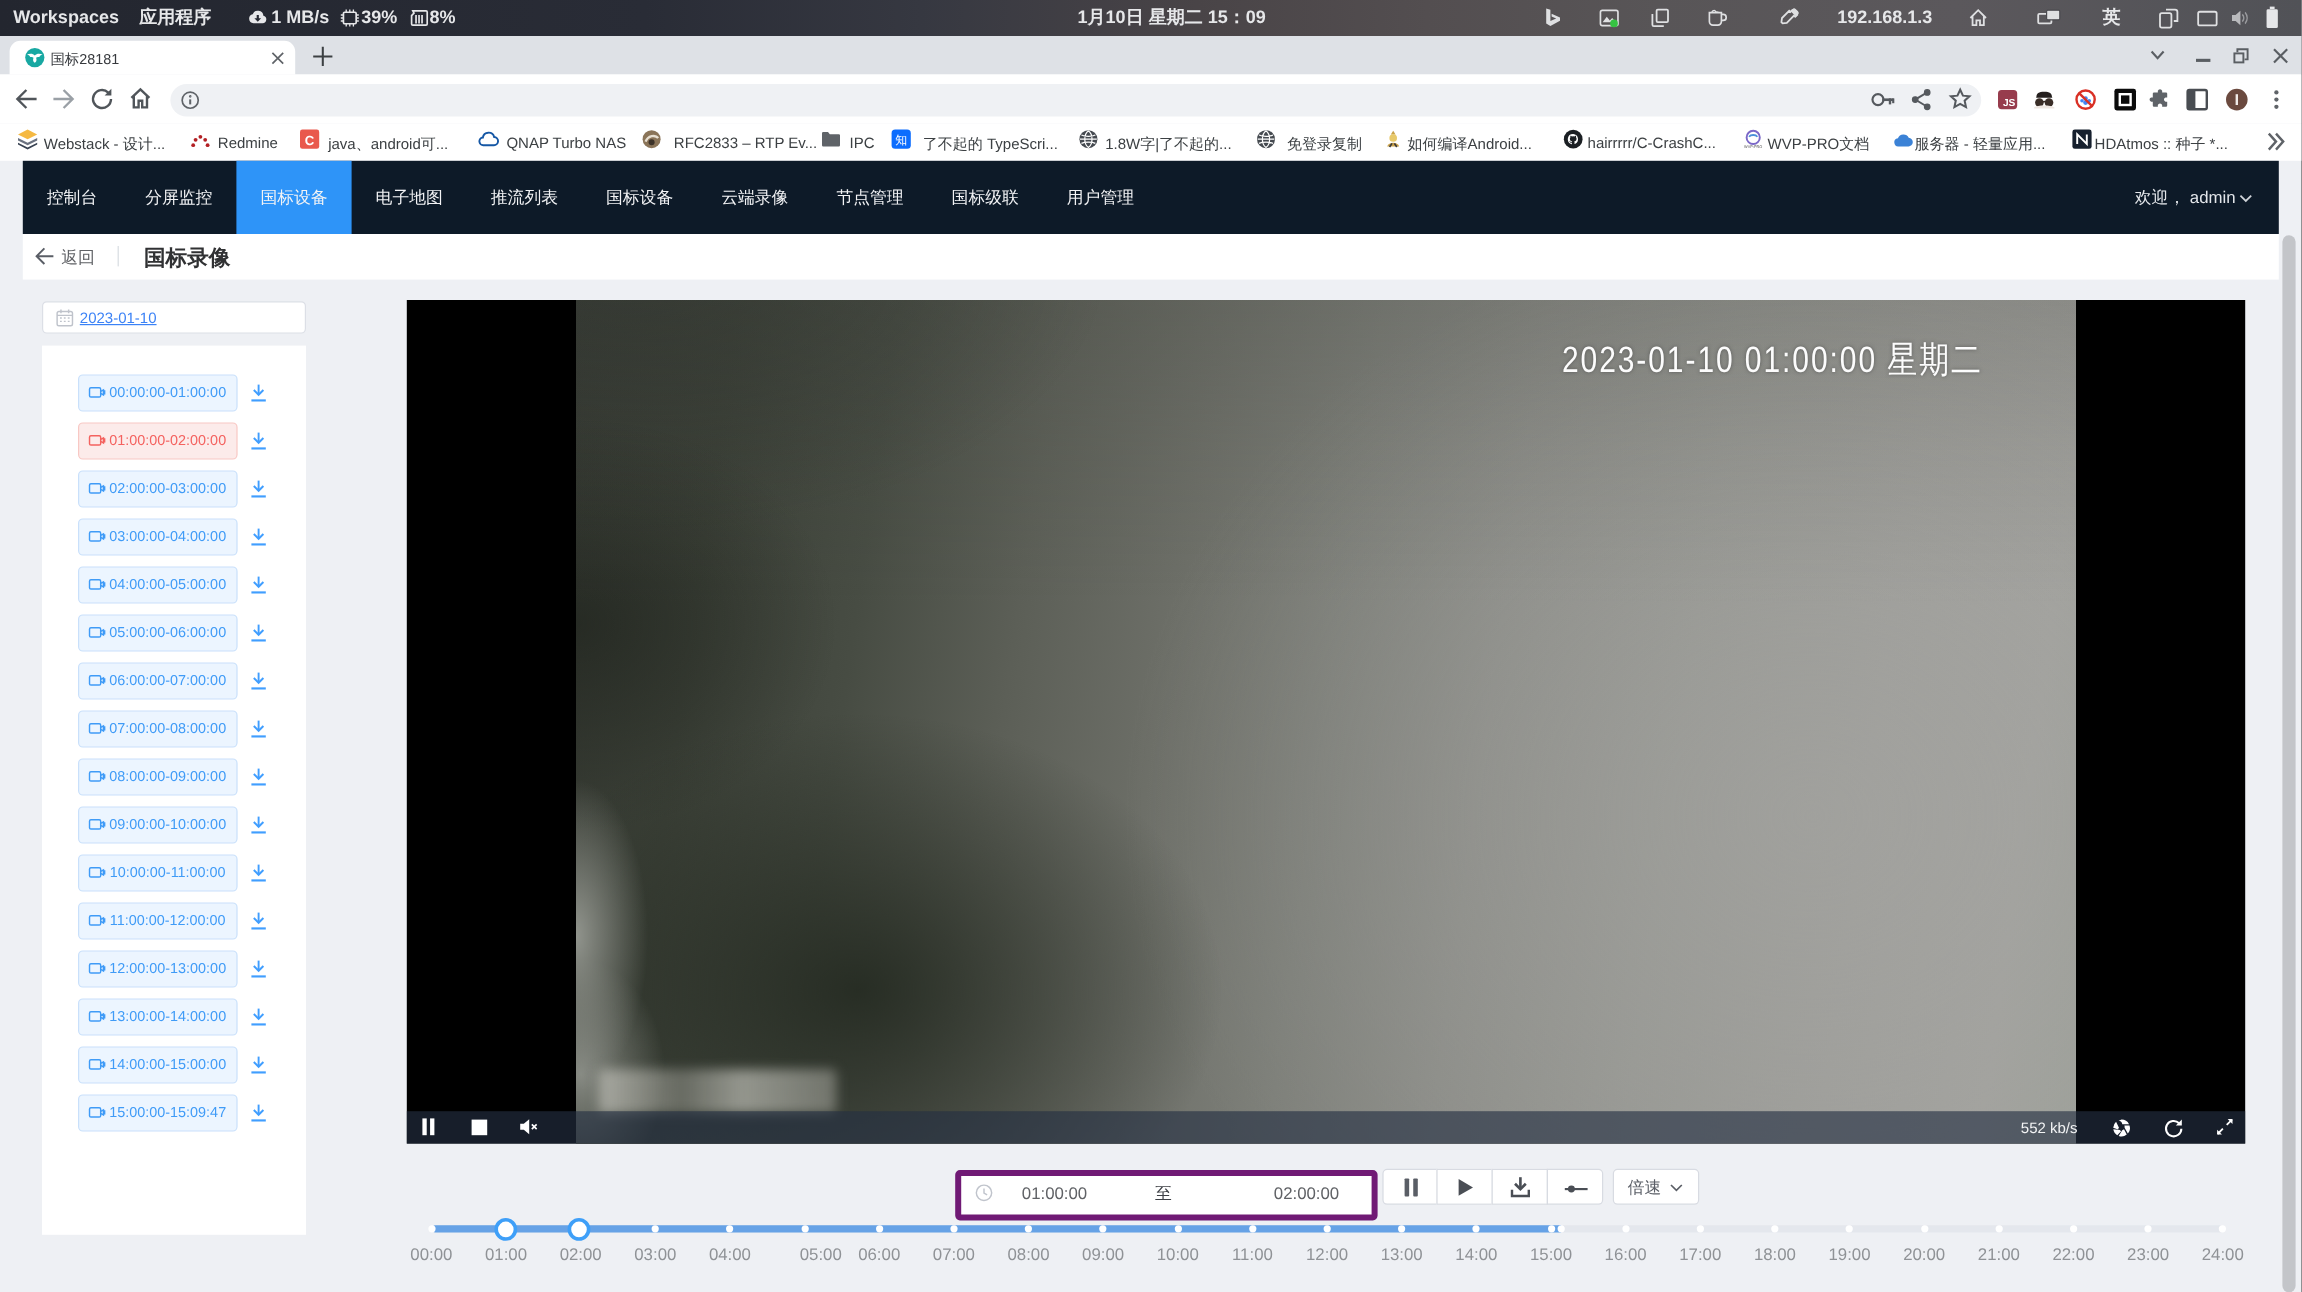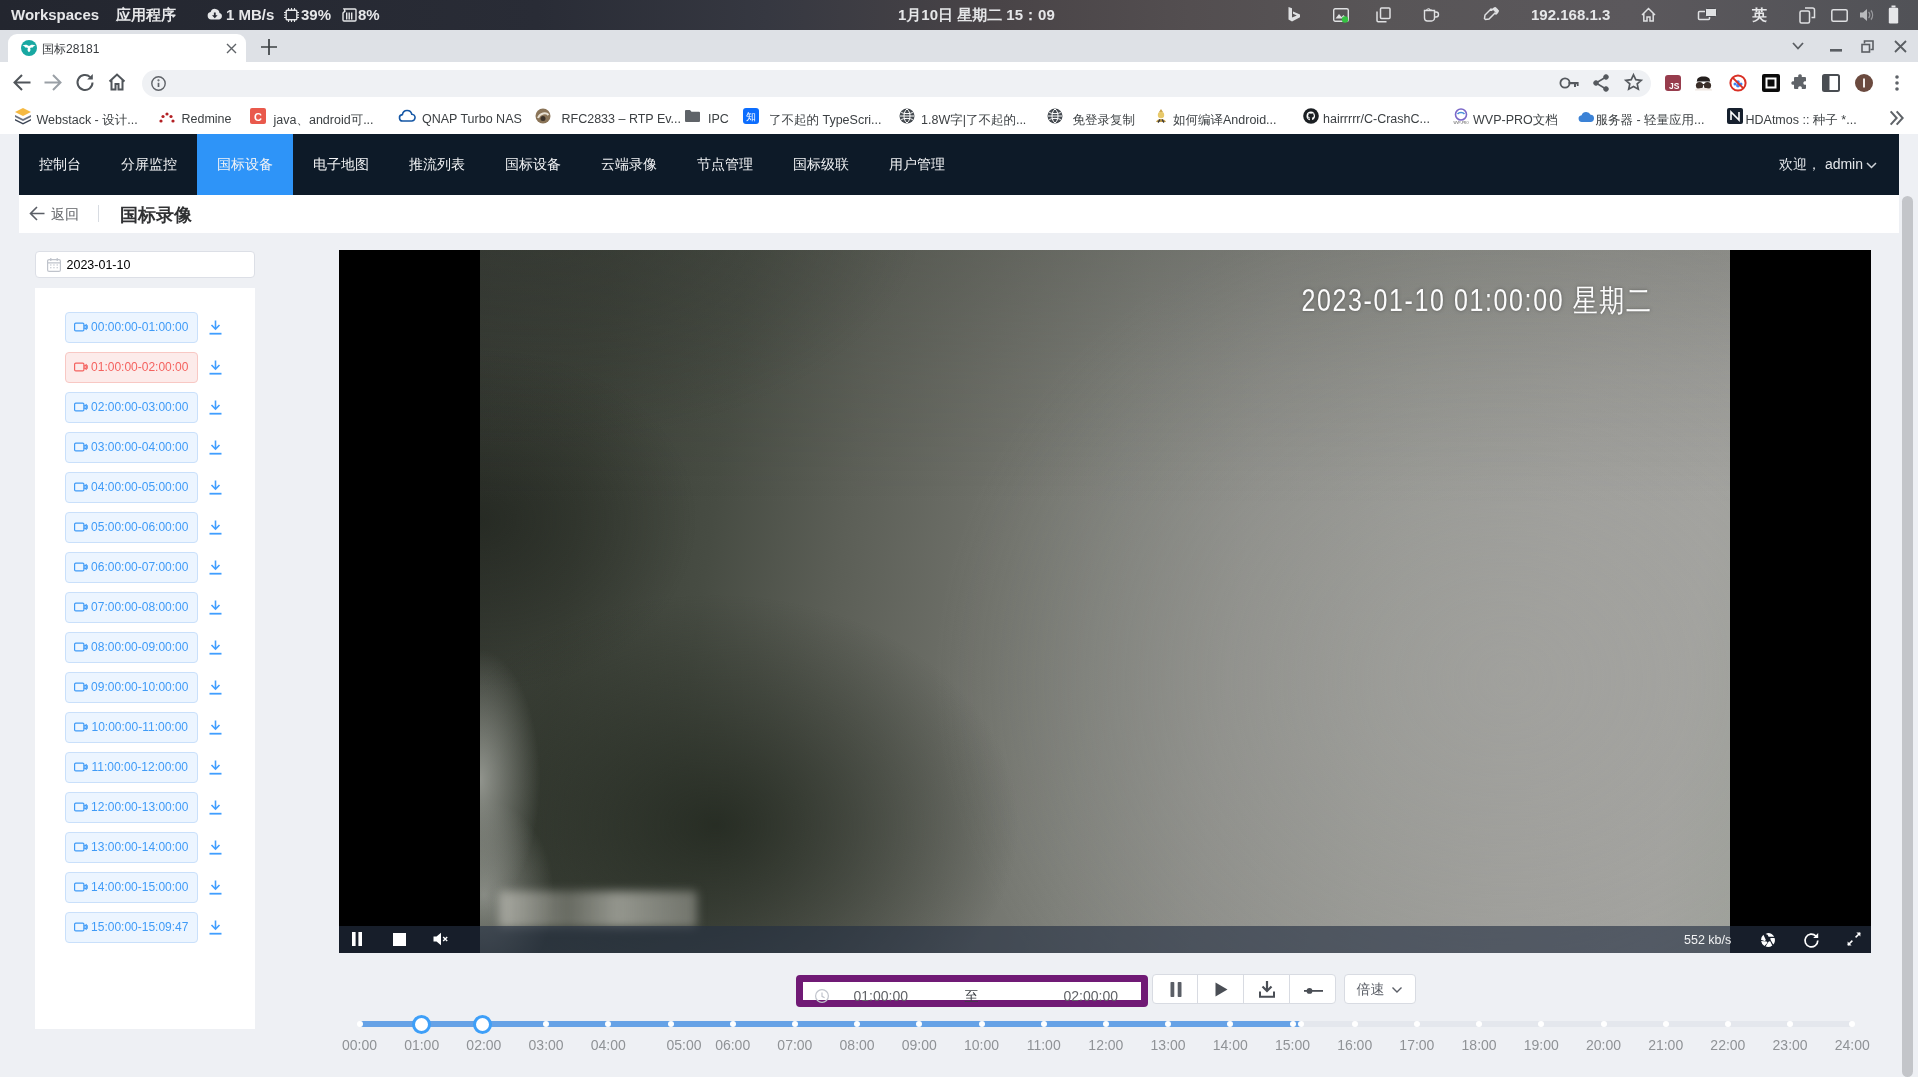--- a/index.html
+++ b/index.html
@@ -61,21 +61,21 @@
       linear-gradient(98deg, #353932 0%, #3b4037 10%, #474c43 20%, #5c5f57 30%, #6d6f68 40%, #7d7f79 50%, #8b8c87 60%, #969792 72%, #9e9e9a 84%, #a2a29e 94%, #9da099 100%);
   }
   #blurlabel { position:absolute; left:19.5px; top:641.5px; width:198px; height:37px; border-radius:4px;
       background:linear-gradient(90deg, rgba(190,190,182,0.7) 0%, rgba(165,165,157,0.45) 35%, rgba(200,200,192,0.65) 60%, rgba(172,172,164,0.5) 100%);
       filter:blur(5px); }
   #osd { position:absolute; right:218px; top:33px; color:#fcfcfc; font-size:25px; line-height:29px; letter-spacing:1.6px; transform:scaleY(1.22); transform-origin:top right; text-shadow:0 0 3px rgba(80,80,80,0.85); }
   #vctrl { position:absolute; left:0; bottom:0; width:100%; height:27.5px; background:rgba(36,48,66,0.63); color:#fff; }
   #kbps { position:absolute; left:1345px; top:7px; font-size:12.5px; color:#f2f3f4; }
 
   
-  #timebox { left:795.5px; top:975px; width:352px; height:32px; background:#fff; border:7px solid #701a75; border-radius:4px; }
+  #timebox { left:795.5px; top:975px; width:352px; height:42px; background:#fff; border:5px solid #701a75; border-radius:4px; }
   #btngroup { left:1151.5px; top:974px; height:29.5px; display:flex; }
   .pbtn { width:46.9px; height:29.5px; background:#fff; border:1px solid #d8dbe2; margin-left:-1px; position:relative; }
   .pbtn:first-child { border-radius:4px 0 0 4px; margin-left:0; }
   .pbtn:last-child { border-radius:0 4px 4px 0; }
   #speedbtn { left:1343.5px; top:974px; width:72.5px; height:29.5px; background:#fff; border:1px solid #d8dbe2; border-radius:4px;
      font-size:14px; color:#5a5e66; }
 
   
   #track { left:359.5px; top:1021px; width:1493px; height:6px; background:#e4e7ed; border-radius:3px; }
   #trackblue { position:absolute; left:0; top:0; width:941px; height:6px; background:#66a2e6; border-radius:3px 0 0 3px; }
@@ -431,21 +431,21 @@
 </div>
 
 <div id="datebox" class="abs">
   <svg style="left:11px;top:6px;" width="14" height="14" viewBox="0 0 14 14">
       <g fill="none" stroke="#bfc3cb" stroke-width="1.2">
         <rect x="0.6" y="1.6" width="12.8" height="11.8" rx="1.5"></rect>
         <path d="M0.6 4.8 H13.4 M3.8 0 V3 M10.2 0 V3"></path>
         <path d="M3 7 h1.5 M6.2 7 h1.5 M9.5 7 h1.5 M3 9.8 h1.5 M6.2 9.8 h1.5 M9.5 9.8 h1.5" stroke-width="1.1"></path>
       </g>
     </svg>
-  <span style="position:absolute;left:31px;top:6.5px;font-size:12.5px;color:#000000;">2023-01-10</span>
+  <span style="position:absolute;left:31px;top:6.5px;font-size:12.5px;color:#3b82f6;text-decoration:underline;">2023-01-10</span>
 </div>
 
 <div id="panel" class="abs">
     <div class="slot" style="top:23.5px;"><svg class="cam" width="14" height="12" viewBox="0 0 14 12">
         <g fill="none" stroke="#3f9bf7" stroke-width="1.2">
           <rect x="0.6" y="2.1" width="9.3" height="7.8" rx="1.2"></rect>
           <path d="M9.9 5.2 L12.2 3.9 V8.1 L9.9 6.8"></path>
           <rect x="12.6" y="4.2" width="1.2" height="3.6" fill="#3f9bf7" stroke="none"></rect>
         </g>
       </svg>00:00:00-01:00:00</div>

